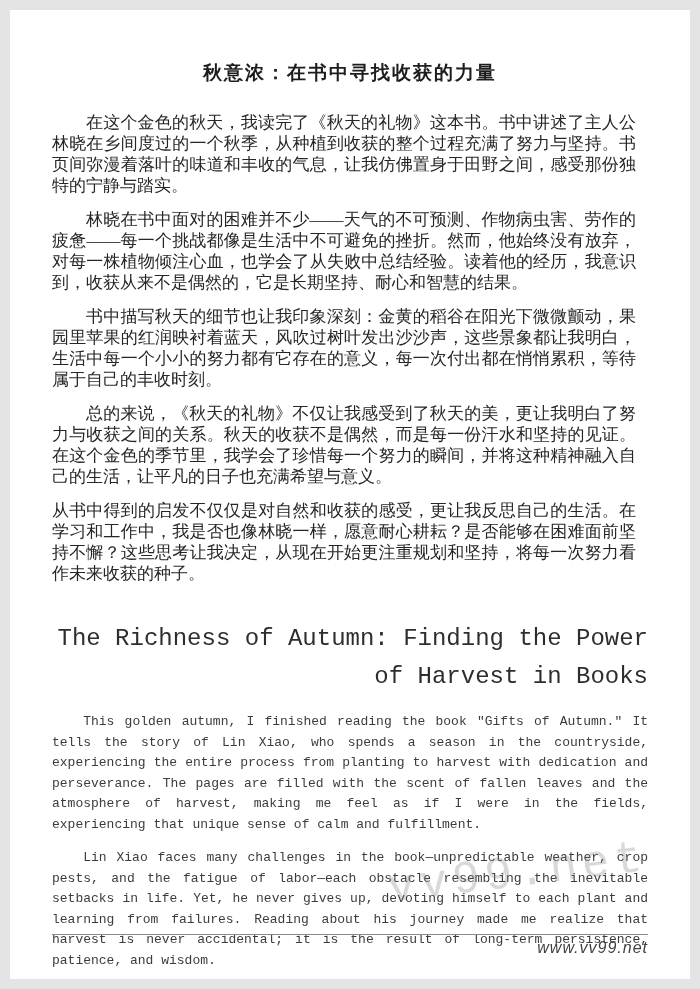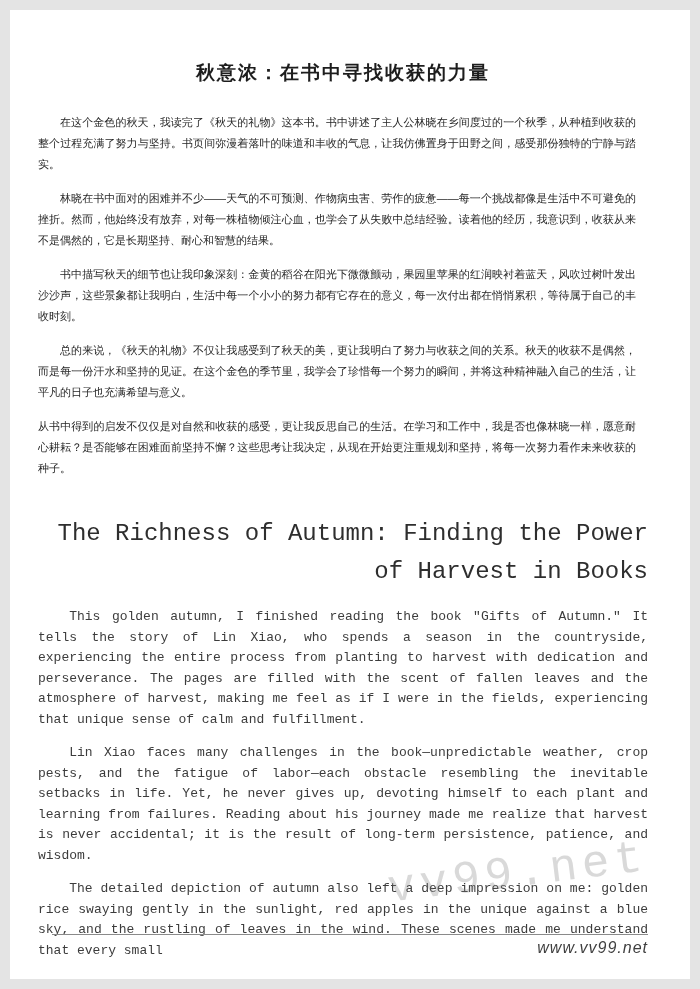--- a/index.html
+++ b/index.html
@@ -7,40 +7,40 @@
     width: 700px; height: 989px;
     background: #e4e4e4;
     position: relative;
     font-family: "DejaVu Serif", serif;
   }
   .page {
     position: absolute;
     left: 10px; top: 10px; right: 10px; bottom: 10px;
     background: #ffffff;
     box-sizing: border-box;
-    padding: 40px 42px 0 28px;
+    padding: 40px 42px 0 42px;
     overflow: hidden;
   }
   .cn-title {
     margin: 10px 0 26px 0;
     text-align: center;
     font-size: 19px;
     font-weight: bold;
     letter-spacing: 2px;
     color: #1d1d1d;
     font-family: "DejaVu Serif", serif;
   }
   p.cn {
     margin: 0 12px 13px 0;
-    font-size: 11px;
+    font-size: 17px;
     line-height: 21px;
     text-align: justify;
     text-indent: 2em;
     color: #262626;
-    font-family: Liberation Sans, sans-serif;
+    font-family: Liberation Serif, serif;
   }
   p.cn.no-indent { text-indent: 0; }
   .en-title {
     margin: 36px 0 16px 0;
     text-align: right;
     font-size: 24px;
     font-weight: normal;
     line-height: 38px;
     color: #2e2e2e;
     font-family: "Liberation Mono", "DejaVu Sans Mono", monospace;

